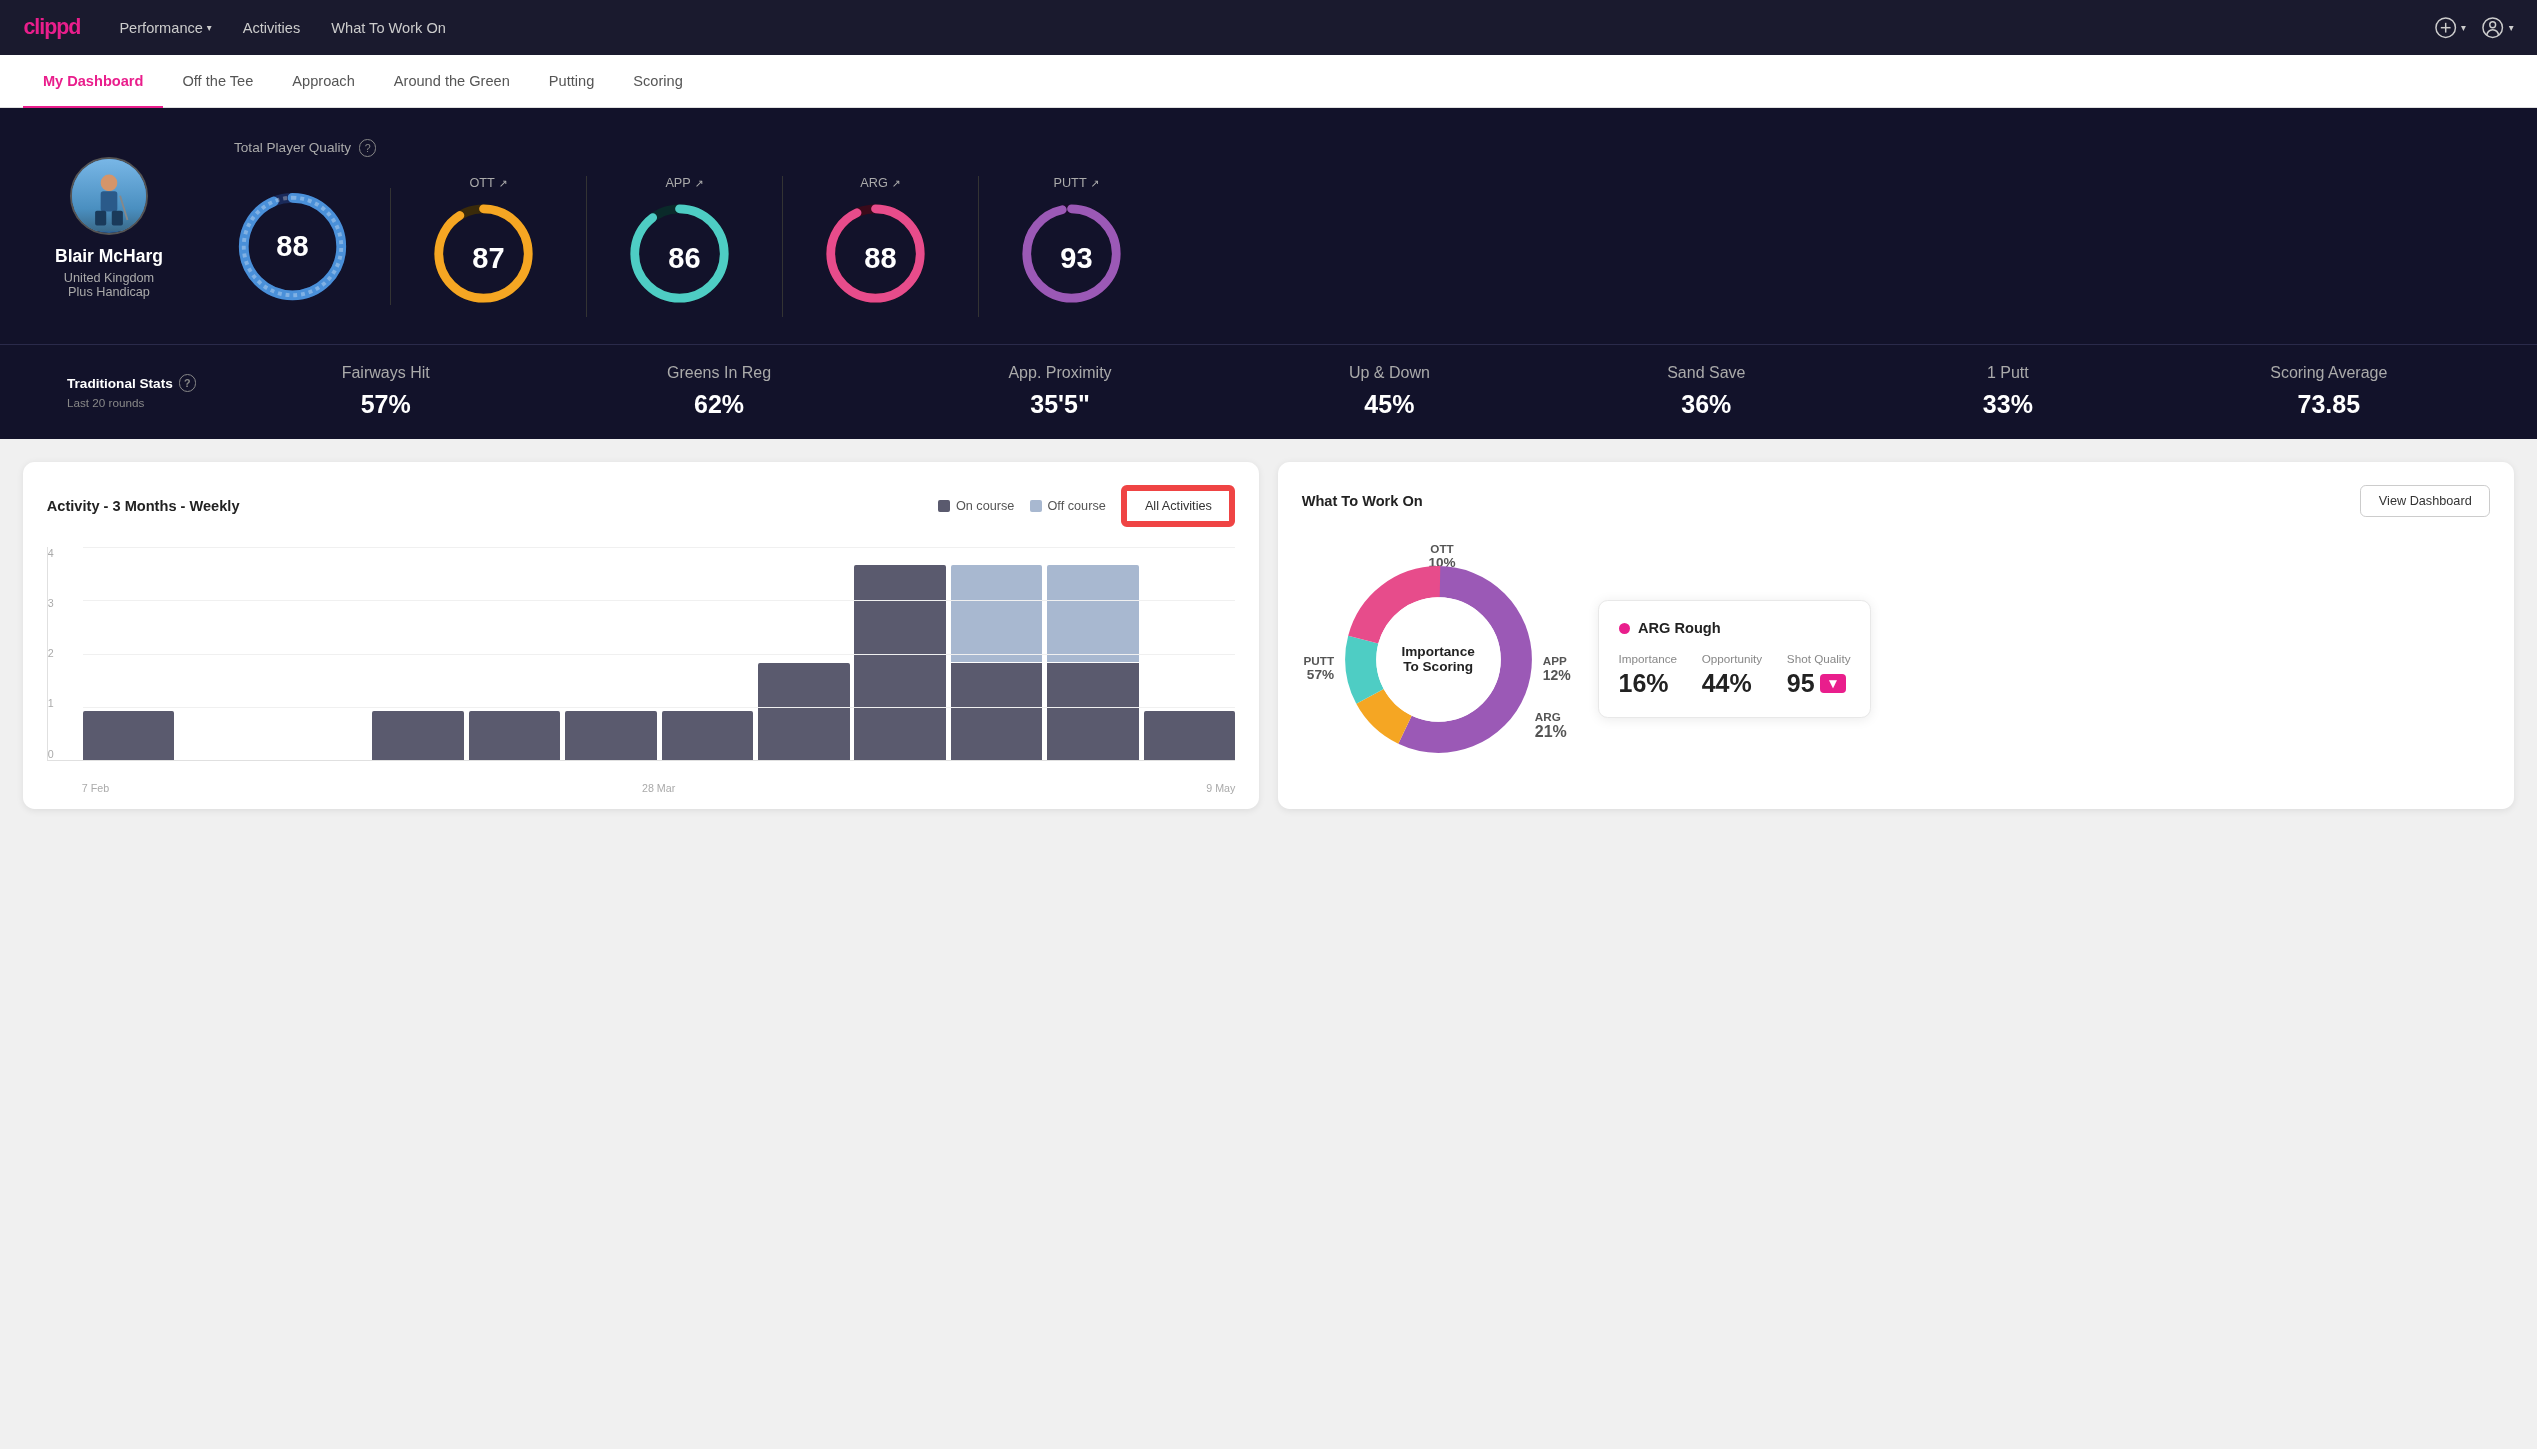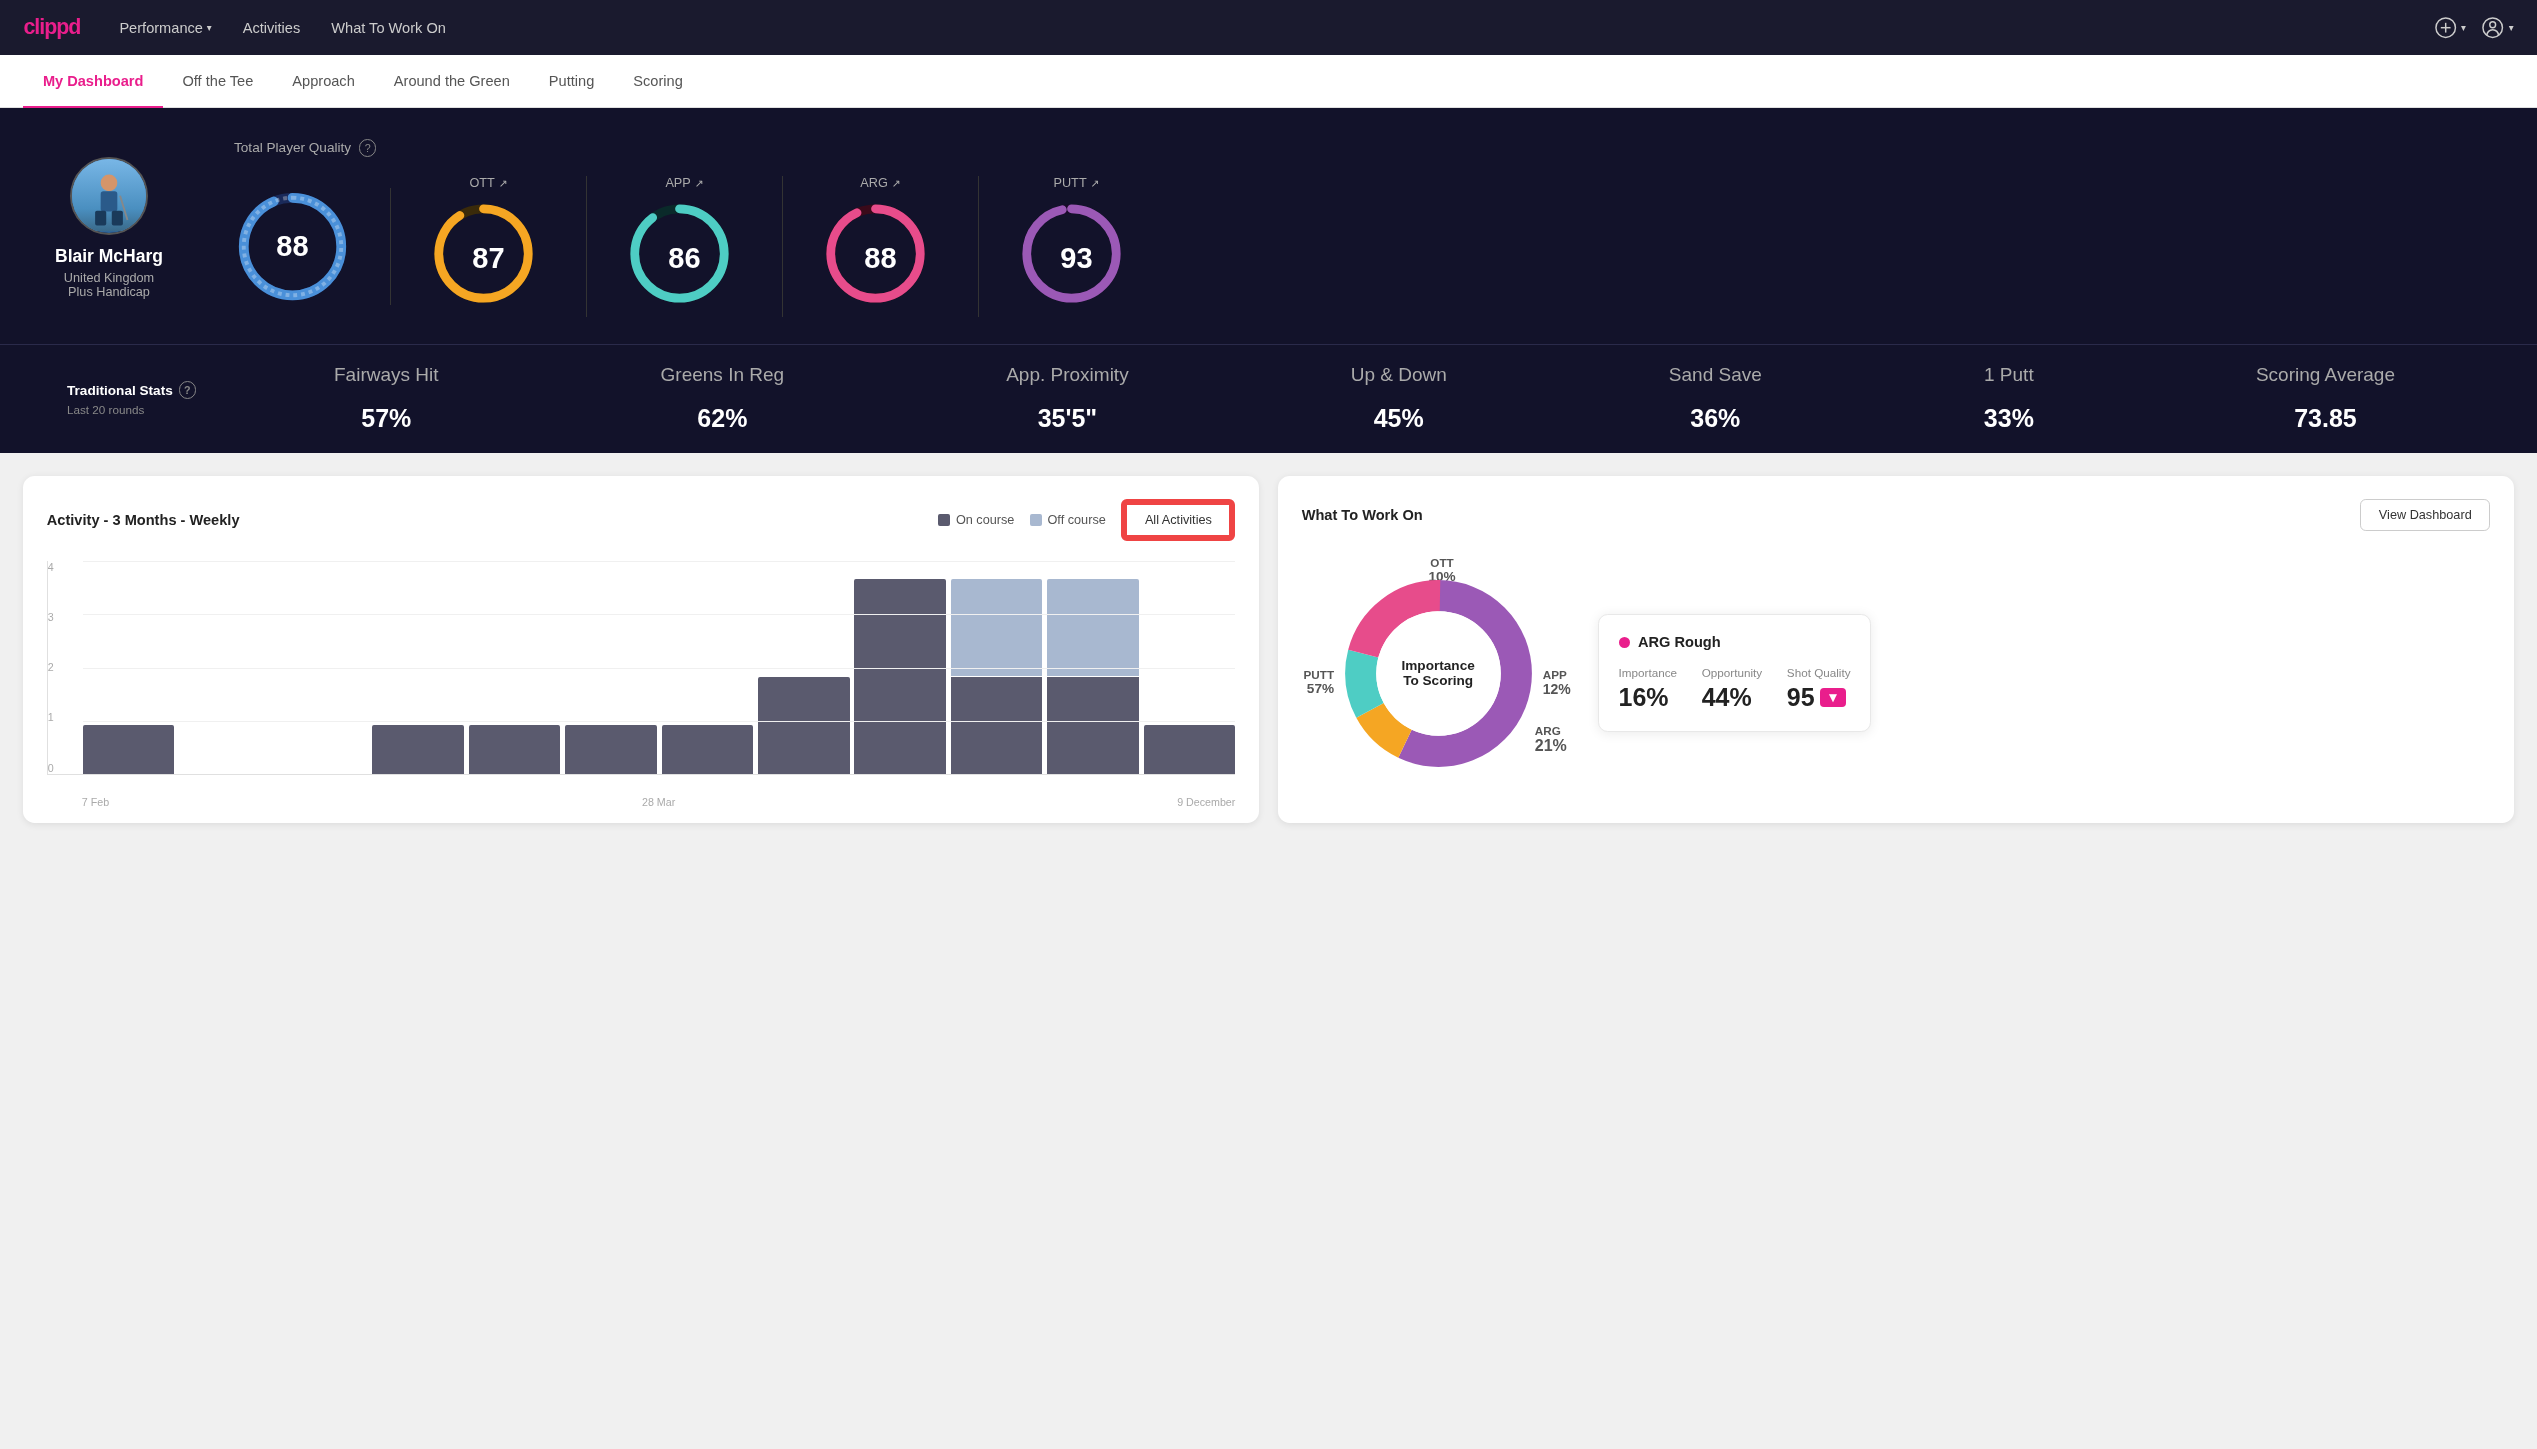--- a/index.html
+++ b/index.html
@@ -209,23 +209,23 @@
       display: flex;
       flex: 1;
       justify-content: space-around;
     }
     .stat-item {
       display: flex;
       flex-direction: column;
       align-items: center;
     }
     .stat-name {
-      font-size: 19px;
+      font-size: 16px;
       color: #aaa;
-      margin-bottom: 18px;
+      margin-bottom: 8px;
     }
     .stat-value {
       font-size: 25px;
       font-weight: 700;
       color: #fff;
     }
 
     
     .main-content {
       padding: 23.4px;
@@ -729,21 +729,21 @@
               <div style="width: 100%; height: 97px; background: rgb(90, 90, 110); border-radius: 0px;"></div>
             </div>
             <div style="display: flex; flex-direction: column; align-items: center; justify-content: flex-end; flex: 1 1 0%; height: 214px; gap: 1px;">
               <div style="width: 100%; height: 49px; background: rgb(90, 90, 110); border-radius: 1.9px 1.9px 0px 0px;"></div>
             </div>
           </div>
       </div>
       <div class="x-axis">
         <span class="x-label">7 Feb</span>
         <span class="x-label">28 Mar</span>
-        <span class="x-label">9 December</span>
+        <span class="x-label">9 May</span>
       </div>
     </div>
   </div>
 
   <div class="card card-right">
     <div class="wtwo-header">
       <span class="card-title">What To Work On</span>
       <button class="view-dashboard-btn">View Dashboard</button>
     </div>
     <div class="wtwo-body">

